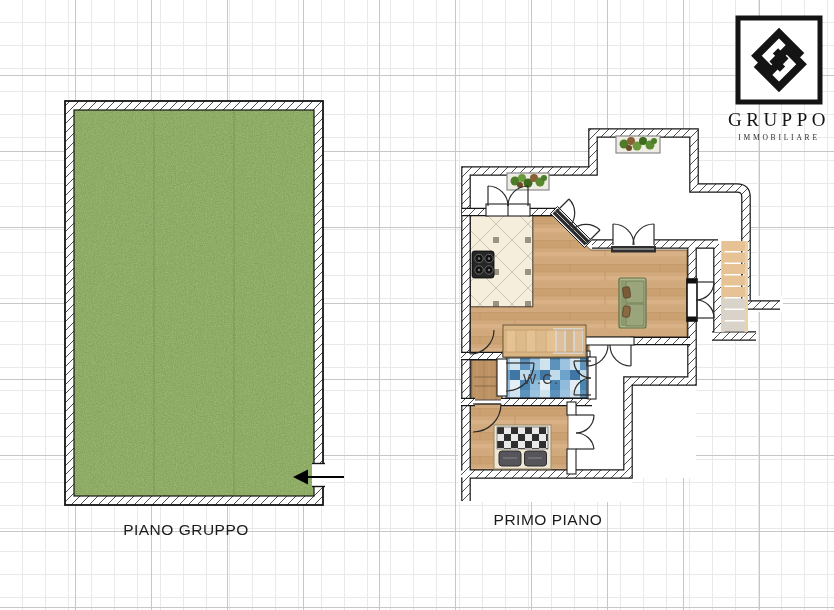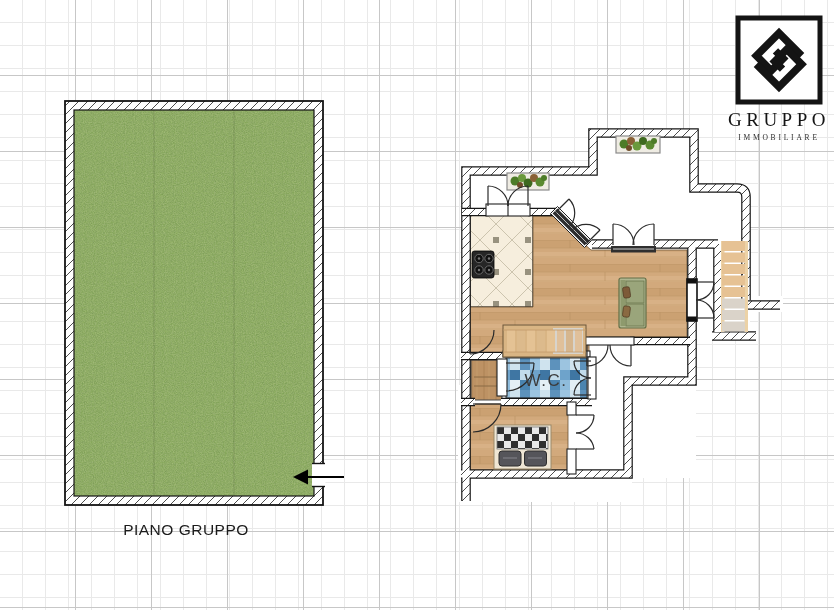--- a/index.html
+++ b/index.html
@@ -14,22 +14,22 @@
     font-family:"Liberation Sans",sans-serif;
   }
   svg.plan{position:absolute;left:0;top:0;}
   .plan-label{
     position:absolute;text-align:center;color:#1b1b1b;
     font-size:15.5px;letter-spacing:.5px;font-family:"Liberation Sans",sans-serif;
   }
   .label-ground{left:56px;top:521px;width:260px;}
   .label-first{left:448px;top:511px;width:200px;}
   .wc-label{
-    position:absolute;left:504px;top:371px;width:84px;text-align:center;
-    color:#3c3c3c;font-size:17px;letter-spacing:1.5px;font-family:"Liberation Sans",sans-serif;
+    position:absolute;left:523px;top:371px;width:84px;
+    color:#3c3c3c;font-size:14px;letter-spacing:1.5px;font-family:"Liberation Sans",sans-serif;
   }
   .logo-brand{
     position:absolute;left:722px;top:109px;width:114px;text-align:center;
     font-family:"Liberation Serif",serif;font-size:19px;letter-spacing:4.5px;
     color:#141414;white-space:nowrap;
   }
   .logo-tagline{
     position:absolute;left:722px;top:133px;width:114px;text-align:center;
     font-family:"Liberation Serif",serif;font-size:7.5px;letter-spacing:2.8px;
     color:#2a2a2a;white-space:nowrap;
@@ -315,17 +315,18 @@
   <g>
     <rect x="738" y="18" width="82" height="84" fill="#ffffff" stroke="#141414" stroke-width="5"></rect>
     <g transform="translate(779,60) rotate(45)" fill="none" stroke="#141414" stroke-width="7.5">
       <path d="M 13,-19 L -19,-19 L -19,13 L 2,13 L 2,-4 L -9,-4"></path>
       <path d="M 13,-19 L -19,-19 L -19,13 L 2,13 L 2,-4 L -9,-4" transform="rotate(180)"></path>
     </g>
   </g>
 </svg>
 
 <div class="plan-label label-ground">PIANO GRUPPO</div>
+<div class="plan-label label-first">PRIMO PIANO</div>
 <div class="wc-label">W.C.</div>
 <div class="logo-brand">GRUPPO</div>
 <div class="logo-tagline">IMMOBILIARE</div>
 
 </div>
 
 </body></html>

